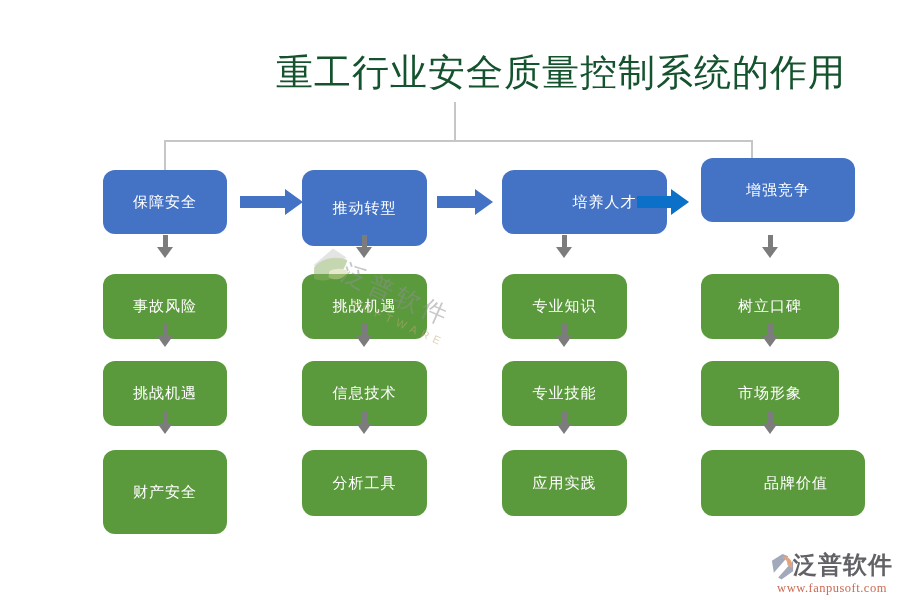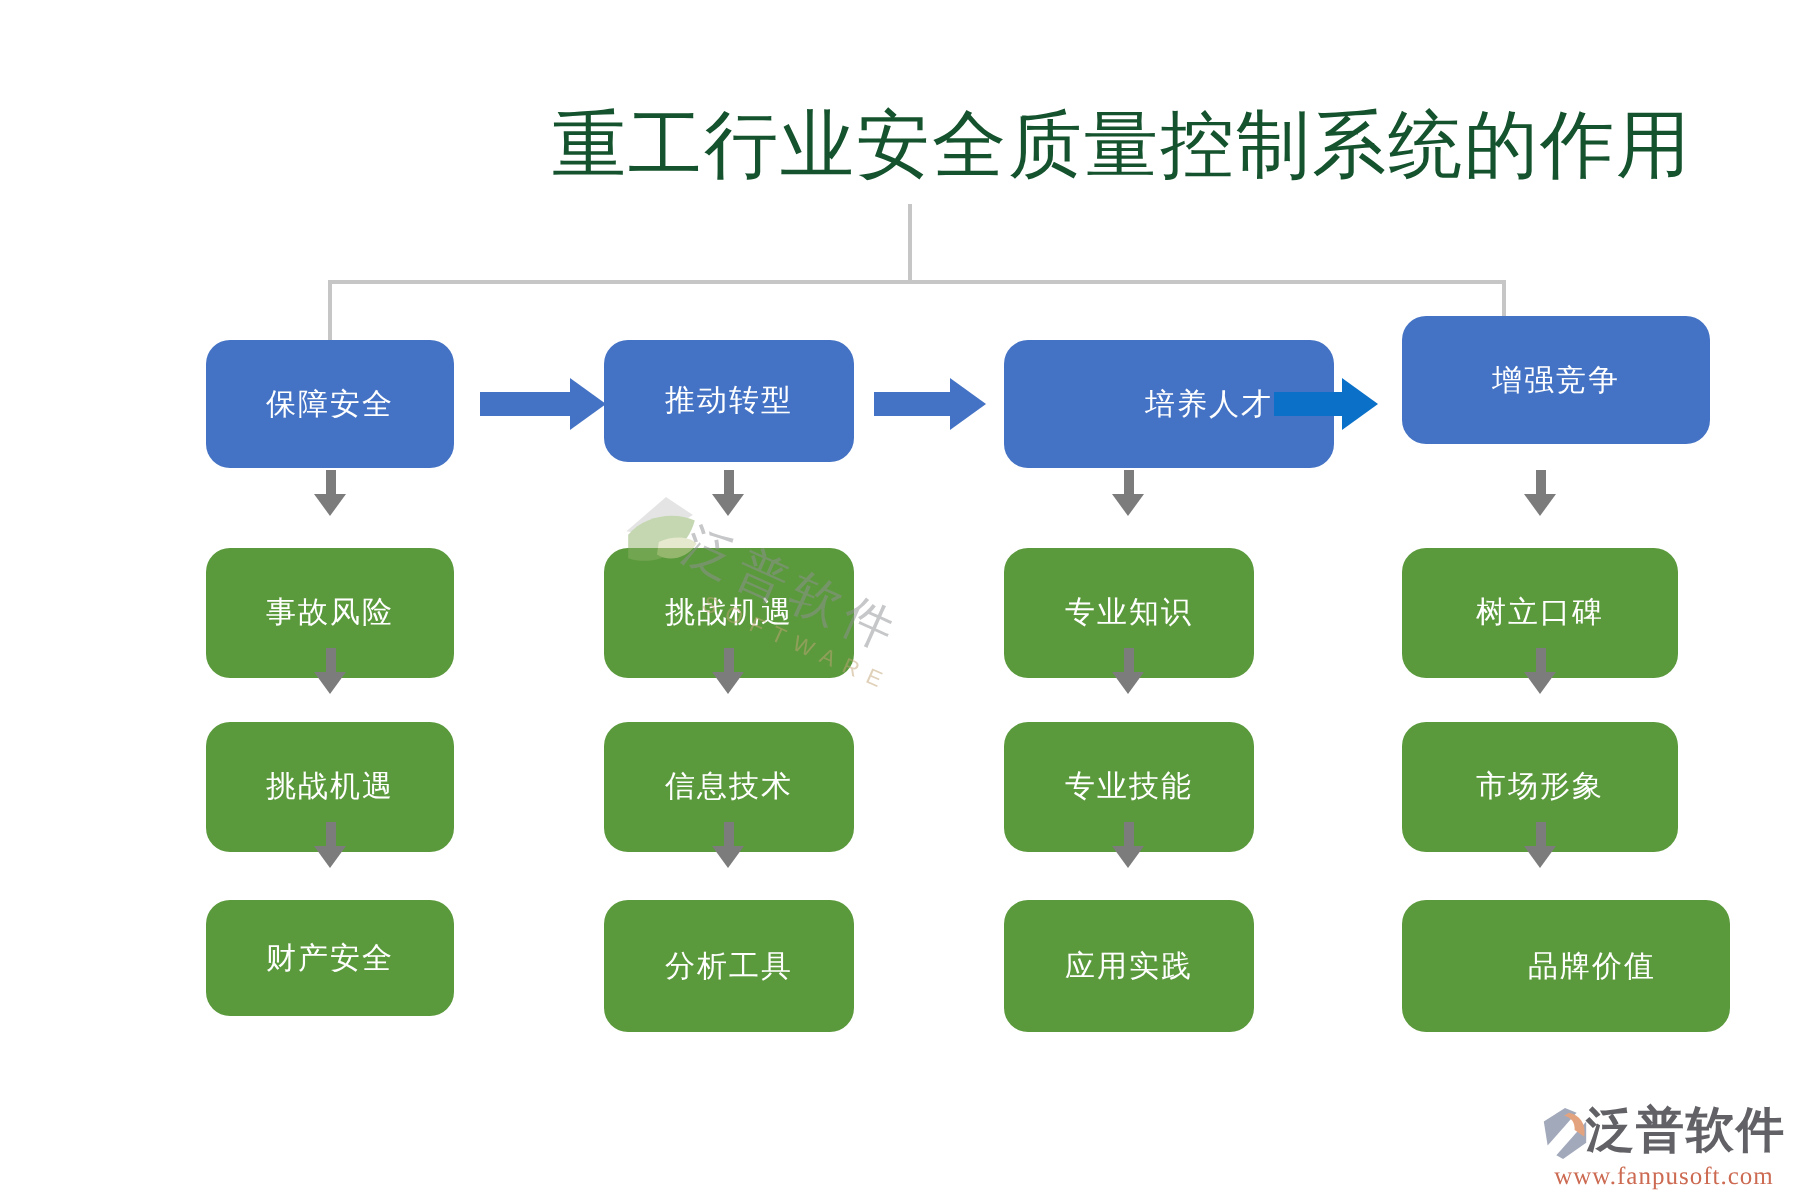--- a/index.html
+++ b/index.html
@@ -59,40 +59,40 @@
   <div class="title">重工行业安全质量控制系统的作用</div>
 
   <div class="cline" style="left:454px;top:102px;width:2px;height:40px;"></div>
   <div class="cline" style="left:164px;top:140px;width:589px;height:2px;"></div>
   <div class="cline" style="left:164px;top:140px;width:2px;height:31px;"></div>
   <div class="cline" style="left:751px;top:140px;width:2px;height:31px;"></div>
 
   <div class="box hdr" style="left:103px;top:170px;width:124px;height:64px;">保障安全</div>
   <div class="box itm" style="left:103px;top:258px;width:124px;height:65px;">事故风险</div>
   <div class="box itm" style="left:103px;top:345px;width:124px;height:65px;">挑战机遇</div>
-  <div class="box itm" style="left:103px;top:434px;width:124px;height:58px;">财产安全</div>
+  <div class="box itm" style="left:103px;top:434px;width:124px;height:84px;">财产安全</div>
   <div class="varrow" style="left:157px;top:235px;">
       <div class="shaft"></div>
       <div class="head"></div>
     </div>
   <div class="varrow" style="left:157px;top:324px;">
       <div class="shaft"></div>
       <div class="head"></div>
     </div>
   <div class="varrow" style="left:157px;top:411px;">
       <div class="shaft"></div>
       <div class="head"></div>
     </div>
 
   <div class="harrow" style="left:240px;top:189px;">
       <div class="shaft" style="width:45px;"></div>
       <div class="head"></div>
     </div>
 
-  <div class="box hdr" style="left:302px;top:170px;width:125px;height:61px;">推动转型</div>
+  <div class="box hdr" style="left:302px;top:170px;width:125px;height:76px;">推动转型</div>
   <div class="box itm" style="left:302px;top:258px;width:125px;height:65px;">挑战机遇</div>
   <div class="box itm" style="left:302px;top:345px;width:125px;height:65px;">信息技术</div>
   <div class="box itm" style="left:302px;top:434px;width:125px;height:66px;">分析工具</div>
   <div class="varrow" style="left:356px;top:235px;">
       <div class="shaft"></div>
       <div class="head"></div>
     </div>
   <div class="varrow" style="left:356px;top:324px;">
       <div class="shaft"></div>
       <div class="head"></div>

